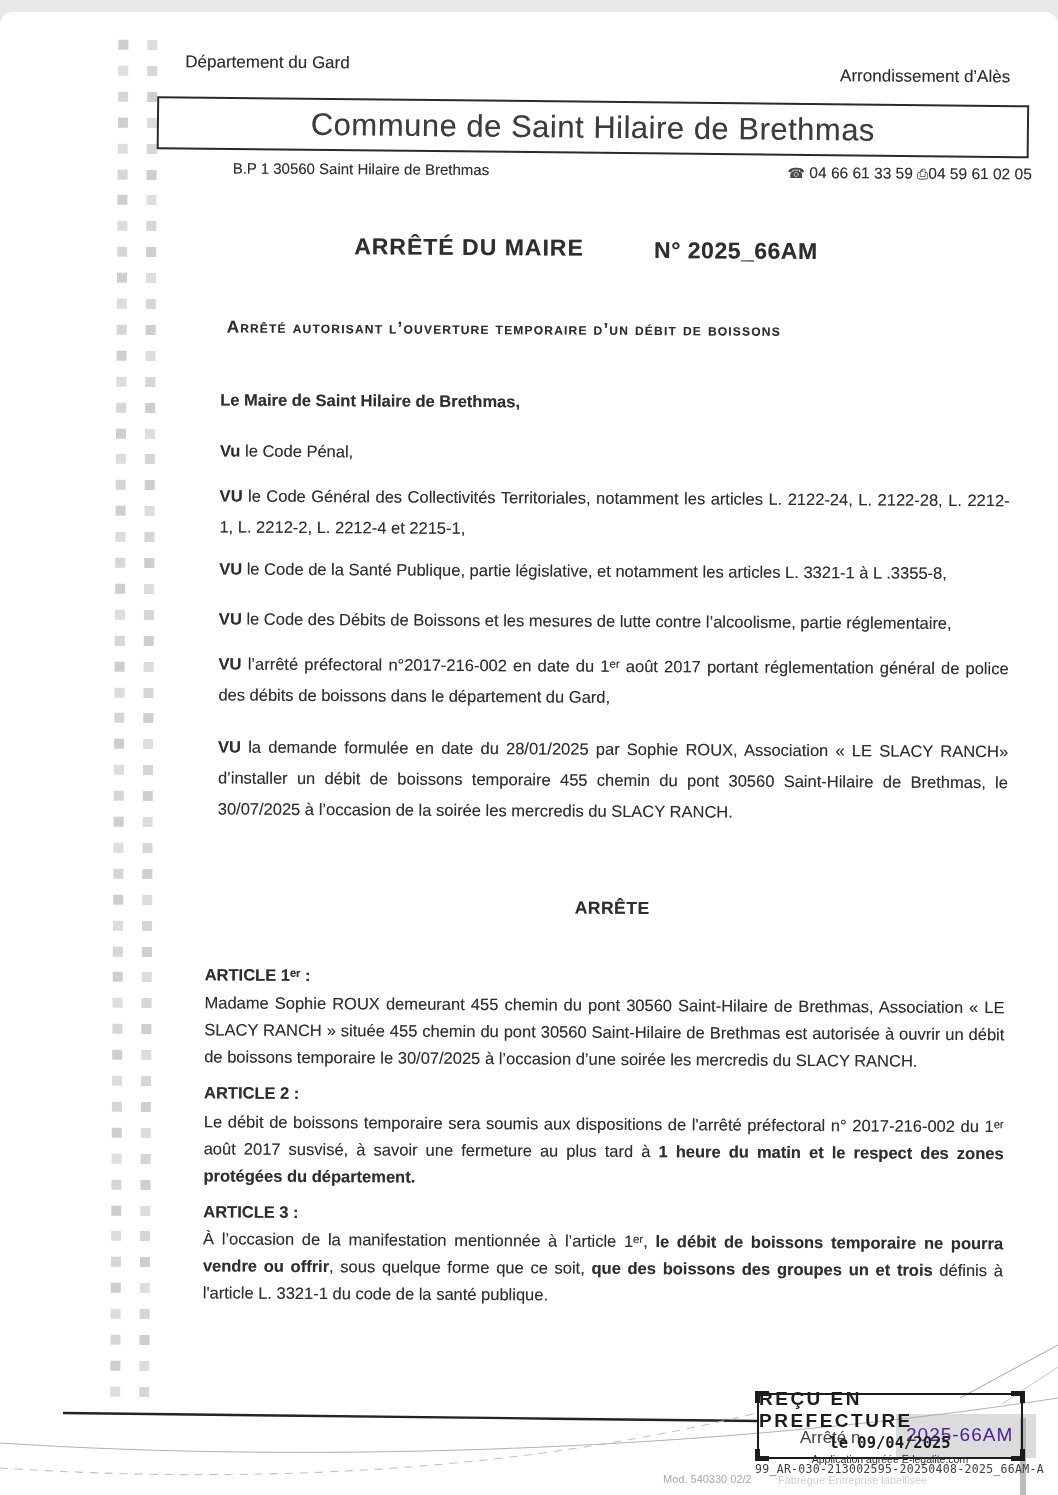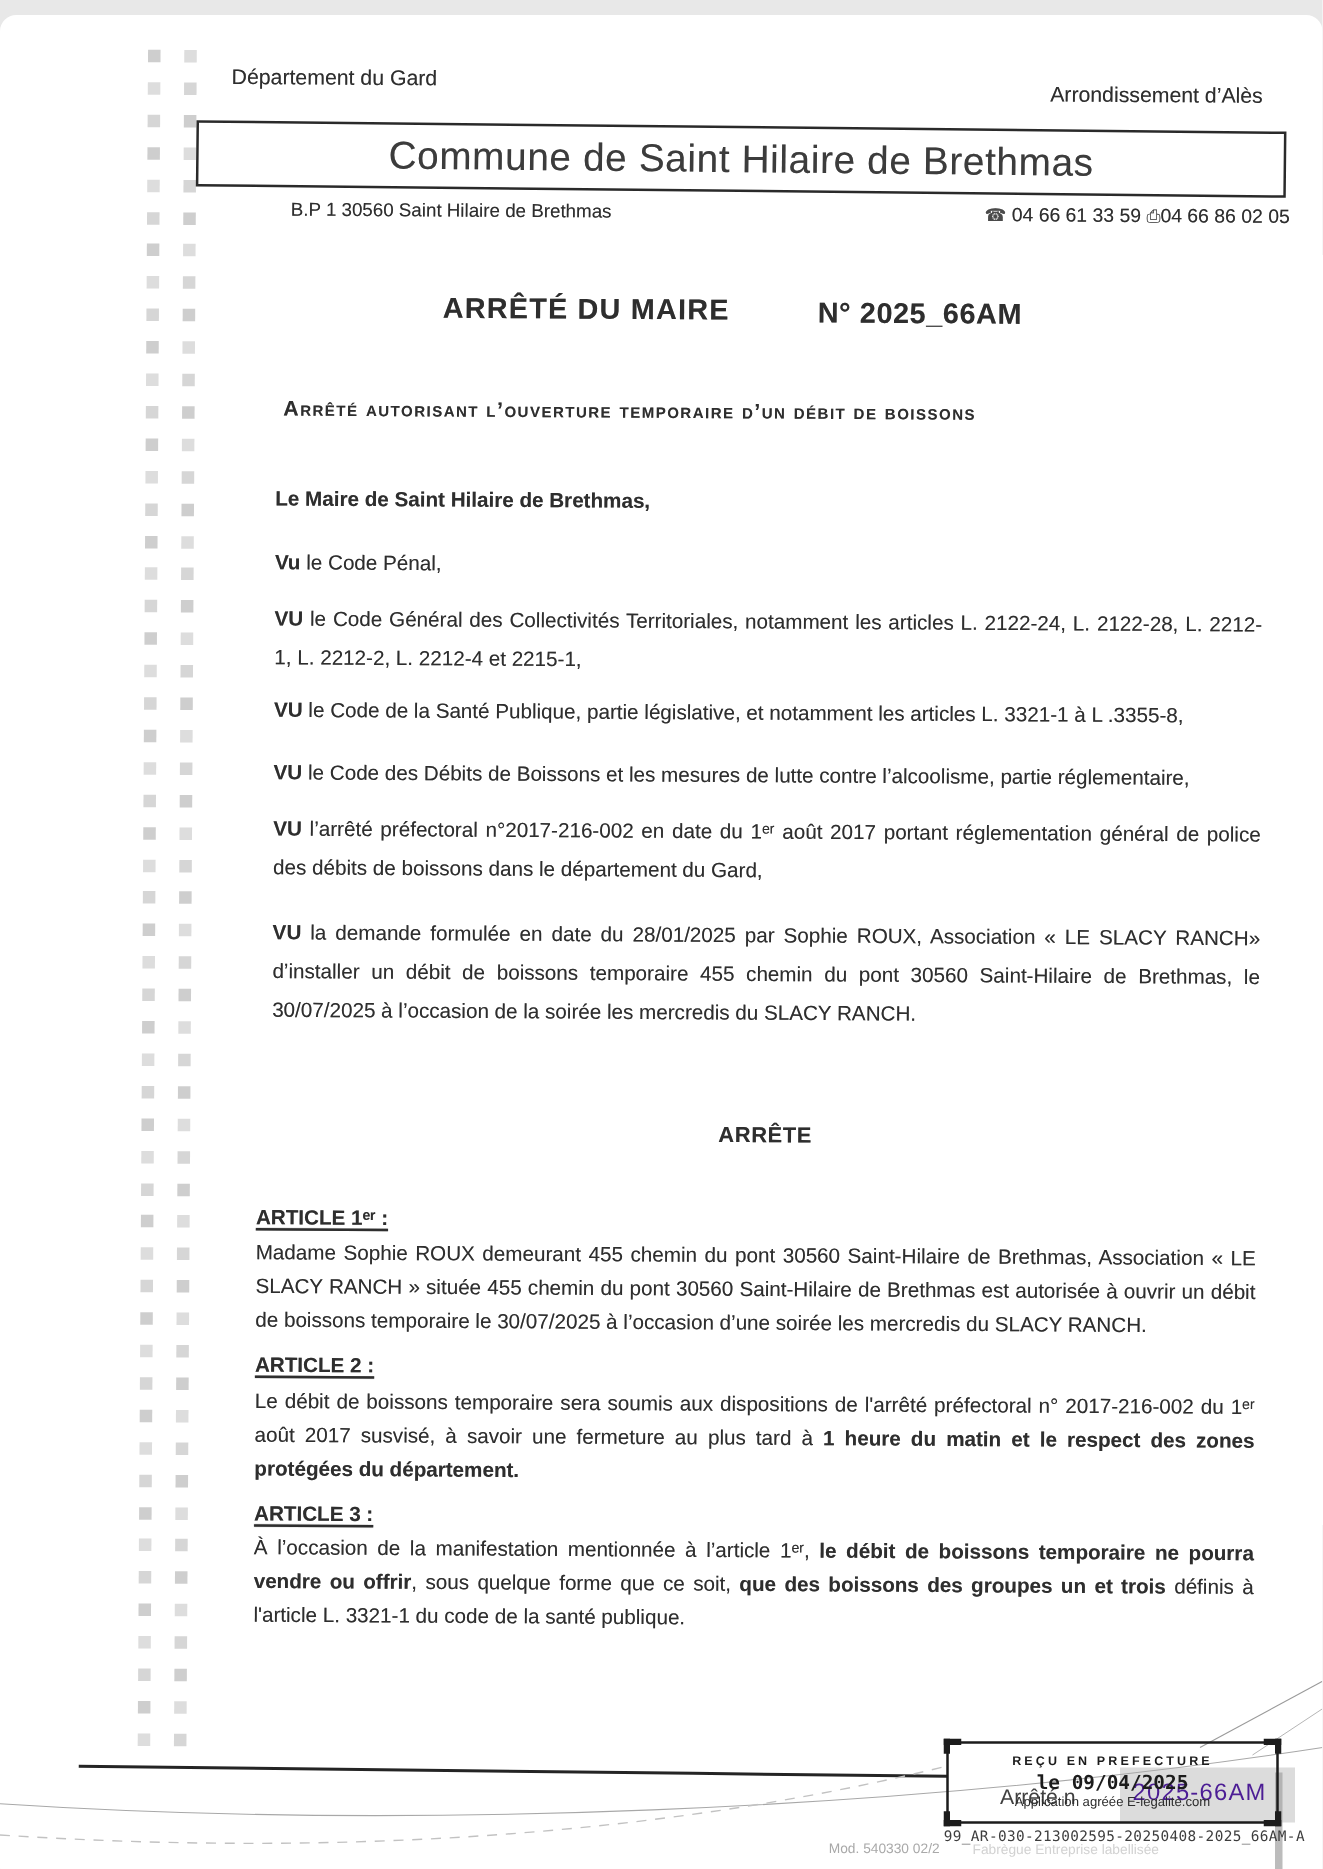--- a/index.html
+++ b/index.html
@@ -42,21 +42,21 @@
   }
 
   .par { position:absolute; left:222px; width:790px; font-size:16.5px; line-height:31px; text-align:justify; }
   #r0 { top:372px; } #r1 { top:423px; } #r2 { top:468px; } #r3 { top:541px; }
   #r4 { top:591px; } #r5 { top:636px; } #r6 { top:719px; }
 
   #decision { position:absolute; left:222px; top:883px; width:790px; text-align:center;
               font-weight:bold; font-size:17.5px; letter-spacing:0.5px; }
 
   .art-h { position:absolute; left:210px; font-size:16.5px; font-weight:bold;
-           text-decoration:underline; text-decoration-thickness:2px; text-underline-offset:3px; }
+           text-decoration-thickness:2px; text-underline-offset:3px; }
   .art-b { position:absolute; left:210px; width:800px; font-size:16.5px; line-height:27px; text-align:justify; }
   #a1h { top:953px; }  #a1b { top:977px; }
   #a2h { top:1071px; } #a2b { top:1096px; }
   #a3h { top:1190px; } #a3b { top:1213px; }
   .bold { font-weight:bold; }
 
   
   #wm-box { position:absolute; left:896px; top:1402px; width:140px; height:44px; background:#dcdcdc; z-index:4; }
   #wm-label { position:absolute; left:800px; top:1416px; font-size:17px; color:#404040; z-index:4; }
   #wm-value { position:absolute; left:906px; top:1412px; font-size:19px; color:#4c1d95; z-index:4; letter-spacing:1px; }
@@ -64,21 +64,21 @@
   #stamp {
     position:absolute; left:757px; top:1381px; width:266px; height:66px;
     border:2px solid #1c1c1c; z-index:7; color:#1c1c1c;
     display:flex; flex-direction:column; align-items:center; justify-content:center;
   }
   #stamp .c { position:absolute; width:14px; height:12px; border-color:#1c1c1c; border-style:solid; }
   #stamp .tl { left:-4px;  top:-4px;    border-width:5px 5px 0 5px; border-right-color:transparent; border-top-color:#1c1c1c; border-left-color:#1c1c1c; border-width:5px 0 0 5px; }
   #stamp .tr { right:-4px; top:-4px;    border-width:5px 5px 0 0; }
   #stamp .bl { left:-4px;  bottom:-4px; border-width:0 0 5px 5px; }
   #stamp .br { right:-4px; bottom:-4px; border-width:0 5px 5px 0; }
-  #stamp-l1 { font-weight:bold; font-size:10px; letter-spacing:2.5px; }
+  #stamp-l1 { font-weight:bold; font-size:19px; letter-spacing:2.5px; }
   #stamp-l2 { font-family:"DejaVu Sans Mono", monospace; font-weight:bold; font-size:15.5px; margin-top:2px; }
   #stamp-l3 { font-weight:normal; font-size:10.5px; color:#2d2d2d; margin-top:1px; }
 
   #stamp-code { position:absolute; left:755px; top:1450px; width:290px; z-index:7;
                 font-family:"DejaVu Sans Mono", monospace; font-size:11.5px; color:#3d3d3d; letter-spacing:0.3px; }
   #footer-mod { position:absolute; left:663px; top:1461px; font-size:11px; color:#a9a9a9; z-index:7; }
   #footer-printer { position:absolute; left:778px; top:1462px; font-size:11px; color:#d2d2d2; z-index:7; filter:blur(0.5px); }
 
   #smudge { position:absolute; left:288px; top:1486px; width:355px; height:9px; z-index:6;
             background:repeating-linear-gradient(90deg, rgba(55,55,55,.8) 0 13px, rgba(120,120,120,.25) 13px 19px, rgba(55,55,55,.7) 19px 34px, transparent 34px 42px);
@@ -205,21 +205,21 @@
     <div id="hdr-arr" class="txt">Arrondissement d’Alès</div>
 
     <div id="title-box">
       <span class="txt">Commune de Saint Hilaire de Brethmas</span>
     </div>
 
     <div id="addr" class="txt">B.P 1 30560 Saint Hilaire de Brethmas</div>
     <div id="contact" class="txt">
       <span class="ic">☎</span>
       <span>04 66 61 33 59</span>
-      <span class="ic">⎙</span><span>04 66 86 02 05</span>
+      <span class="ic">⎙</span><span>04 59 61 02 05</span>
     </div>
 
     <div id="decree-title" class="txt">ARRÊTÉ DU MAIRE</div>
     <div id="decree-number" class="txt">N° 2025_66AM</div>
 
     <div id="subject" class="txt">Arrêté autorisant l’ouverture temporaire d’un débit de boissons</div>
 
     <div id="r0" class="par txt"><span class="bold">Le Maire de Saint Hilaire de Brethmas,</span></div>
     <div id="r1" class="par txt"><span class="bold">Vu</span><span> le Code Pénal,</span></div>
     <div id="r2" class="par txt"><span class="bold">VU</span><span> le Code Général des Collectivités Territoriales, notamment les articles L. 2122-24, L. 2122-28, L. 2212-1, L. 2212-2, L. 2212-4 et 2215-1,</span></div>

